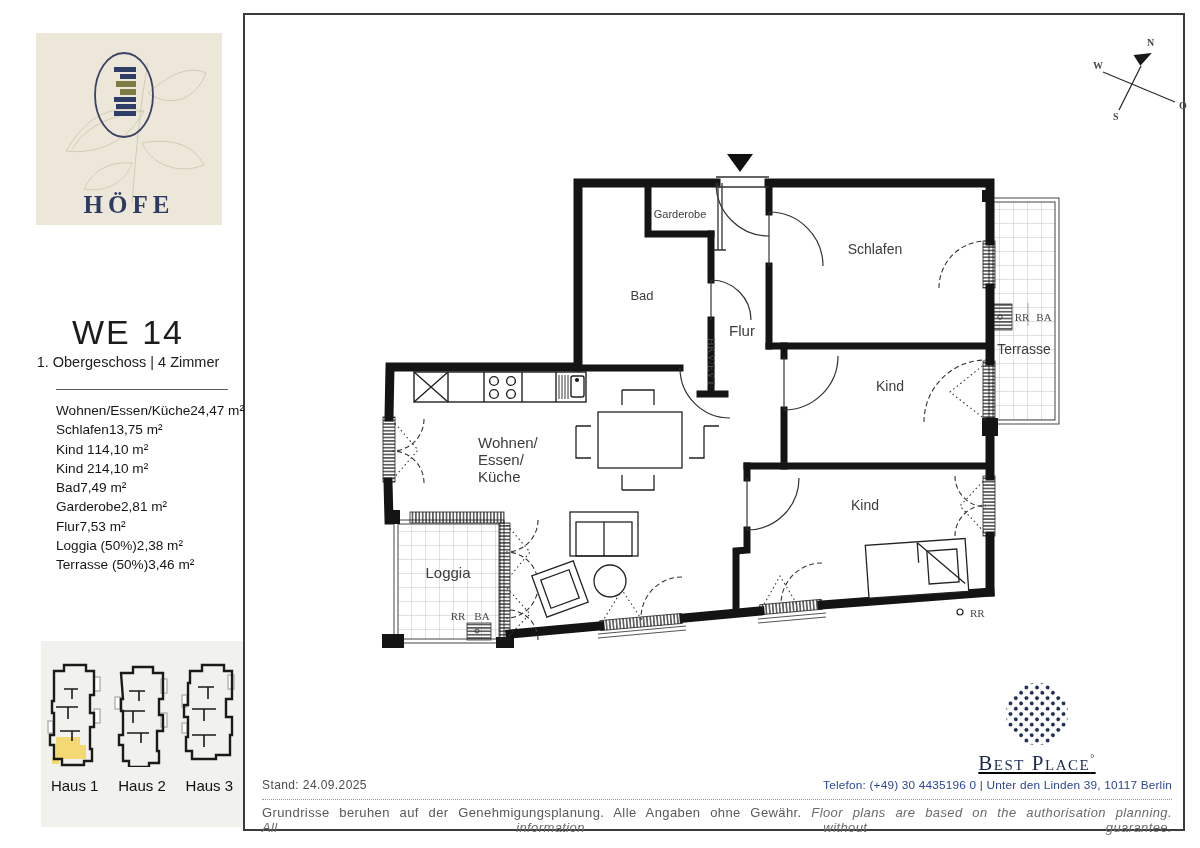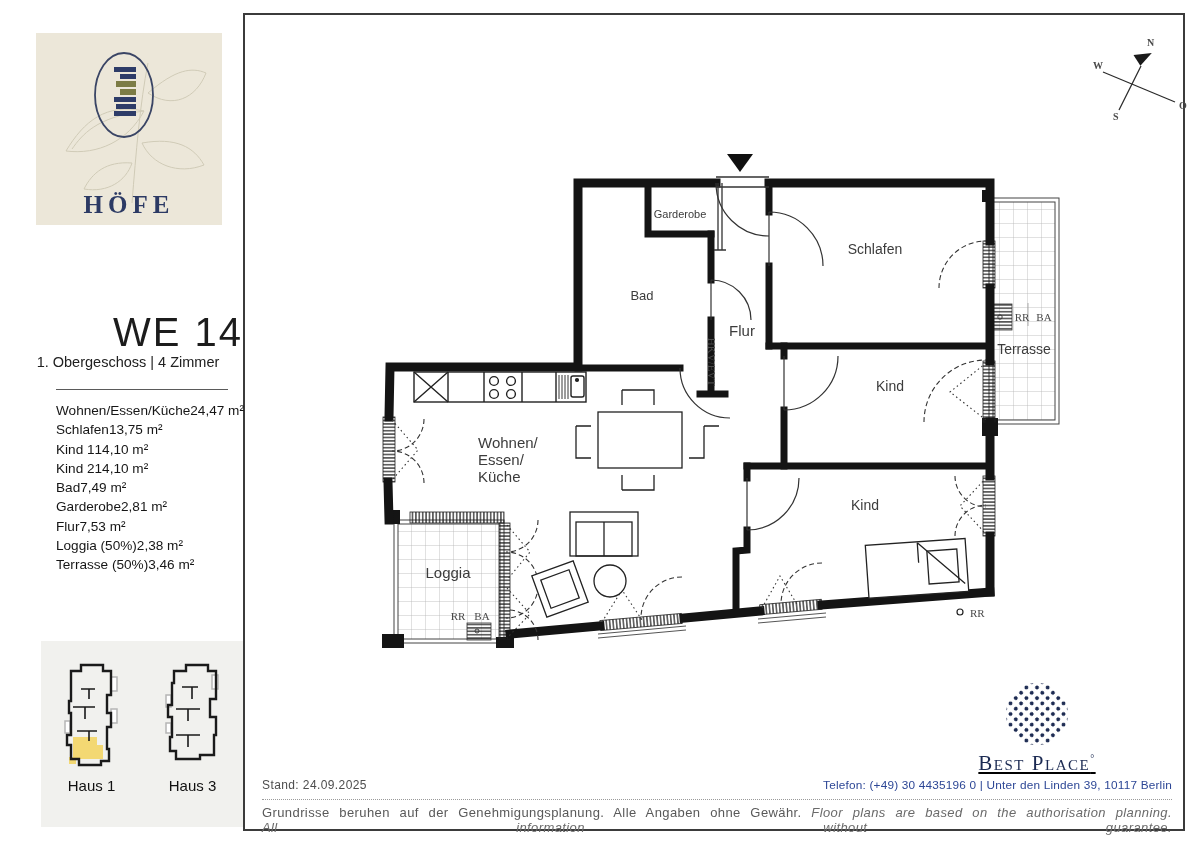--- a/index.html
+++ b/index.html
@@ -6,21 +6,21 @@
   body{width:1200px;height:848px;position:relative;font-family:"Liberation Sans",sans-serif;overflow:hidden;}
   .abs{position:absolute;}
   
   #frame{left:13px;top:13px;width:1172px;height:818px;border:2px solid #3b3b3b;box-sizing:border-box;}
   
   #sidebar{left:13px;top:13px;width:230px;height:818px;border-right:2px solid #3b3b3b;box-sizing:content-box;background:#fff;}
   #logo-box{left:36px;top:33px;width:186px;height:192px;background:#ece7d9;overflow:hidden;}
   .brand-line1{width:100%;text-align:center;font-family:"Liberation Serif",serif;color:#2c3a64;font-size:23px;letter-spacing:4px;top:128px;}
   .brand-line2{width:100%;text-align:center;font-family:"Liberation Serif",serif;color:#2c3a64;font-size:25px;font-weight:bold;letter-spacing:5px;top:158px;}
   #unit-block{left:13px;top:300px;width:230px;text-align:center;color:#1c1c1c;}
-  #unit-title{font-size:40px;letter-spacing:2px;line-height:38px;text-align:right;}
+  #unit-title{font-size:34px;letter-spacing:2px;line-height:38px;}
   .unit-sub{font-size:14.5px;line-height:22px;color:#202020;}
   #side-rule{left:43px;top:376px;width:172px;border-top:1.5px solid #5a5a5a;}
   #room-table{left:43px;top:388px;width:172px;font-size:13.6px;color:#161616;}
   .room-row{display:flex;justify-content:flex-start;line-height:19.3px;}
   .room-row .a{white-space:nowrap;}
   #minimap{left:28px;top:628px;width:202px;height:186px;background:#f1f1ee;}
   #minimap .houses{display:flex;justify-content:space-around;padding-top:20px;}
   .house{width:62px;text-align:center;}
   .house-label{font-size:15px;color:#111;margin-top:6px;}
   
@@ -128,20 +128,32 @@
           <rect x="6" y="96" width="7" height="7" fill="#f3d873"></rect>
           <path d="M8,10 h10 v-6 h22 v6 h8 v24 h-4 v18 h4 v14 h-4 v22 h2 v12 h-8 v4 h-22 v-6 h-8 v-14 h-4 v-10 h4 v-22 h-2 v-12 h2 z" fill="none" stroke="#1a1a1a" stroke-width="2.4"></path>
           <g stroke="#1a1a1a" stroke-width="1.6" fill="none">
             <path d="M18,28 h14 M26,28 v10 M10,46 h22 M22,46 v12 M14,70 h20 M26,70 v10"></path>
           </g>
         </svg>
         <div class="house-label">Haus 1</div>
       </div>
       <div class="house">
         <svg width="58" height="106" viewBox="0 0 58 106">
+          <rect x="48" y="18" width="6" height="14" fill="#fff" stroke="#b5b5b5" stroke-width="1.5"></rect>
+          <rect x="48" y="52" width="6" height="14" fill="#fff" stroke="#b5b5b5" stroke-width="1.5"></rect>
+          <rect x="2" y="36" width="5" height="12" fill="#fff" stroke="#b5b5b5" stroke-width="1.5"></rect>
+          <path d="M8,12 h12 v-6 h20 v6 h10 v26 h-4 v16 h4 v16 h-6 v20 h2 v12 h-10 v4 h-20 v-6 h-6 v-16 h-4 v-10 h4 v-24 h-2 v-12 h2 z" fill="none" stroke="#1a1a1a" stroke-width="2.4"></path>
+          <g stroke="#1a1a1a" stroke-width="1.6" fill="none">
+            <path d="M16,30 h16 M26,30 v10 M10,50 h22 M20,50 v12 M14,72 h22 M28,72 v10"></path>
+          </g>
+        </svg>
+        <div class="house-label">Haus 2</div>
+      </div>
+      <div class="house">
+        <svg width="58" height="106" viewBox="0 0 58 106">
           <rect x="48" y="14" width="6" height="14" fill="#fff" stroke="#b5b5b5" stroke-width="1.5"></rect>
           <rect x="2" y="34" width="5" height="12" fill="#fff" stroke="#b5b5b5" stroke-width="1.5"></rect>
           <rect x="2" y="62" width="5" height="10" fill="#fff" stroke="#b5b5b5" stroke-width="1.5"></rect>
           <path d="M10,10 h12 v-6 h22 v6 h8 v28 h-6 v18 h6 v18 h-2 v20 h-14 v4 h-24 v-8 h-6 v-14 h2 v-20 h-4 v-12 h4 v-22 h2 z" fill="none" stroke="#1a1a1a" stroke-width="2.4"></path>
           <g stroke="#1a1a1a" stroke-width="1.6" fill="none">
             <path d="M18,26 h16 M28,26 v12 M12,48 h24 M24,48 v12 M12,74 h24 M24,74 v12"></path>
           </g>
         </svg>
         <div class="house-label">Haus 3</div>
       </div>

